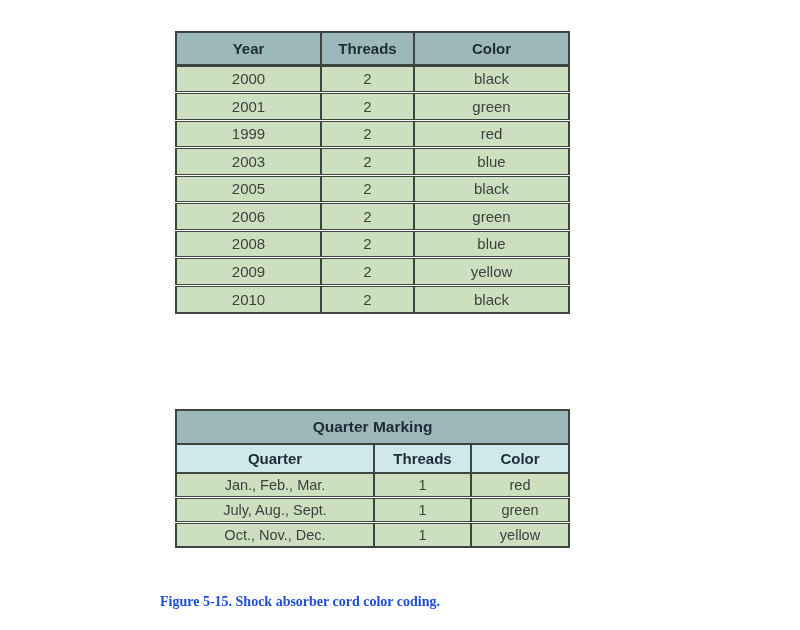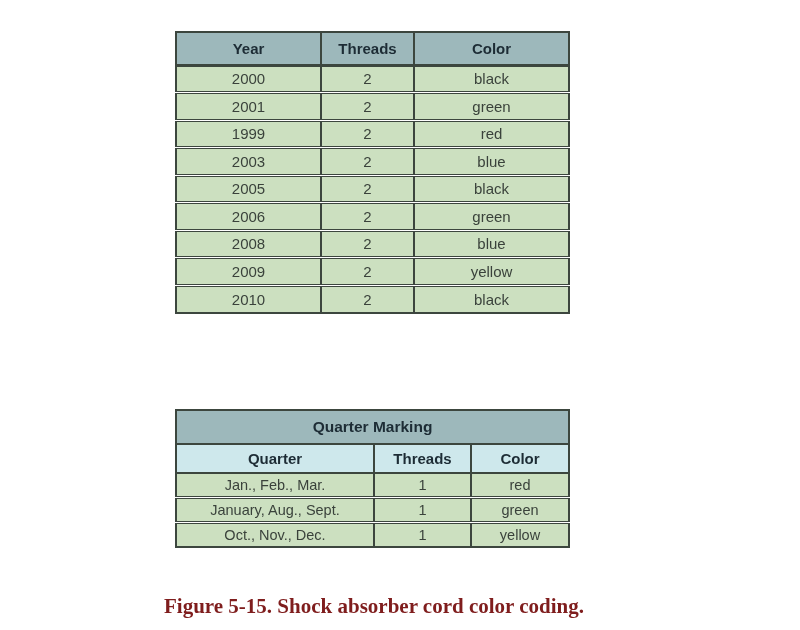--- a/index.html
+++ b/index.html
@@ -76,25 +76,25 @@
     height: 29px;
     border-bottom: 2px solid var(--table-border);
   }
   #quarter-table td { height: 24.5px; font-size: 14.5px; }
 
   .caption {
     position: absolute;
     left: 160px;
     top: 594px;
     width: 424px;
-    text-align: right;
+    text-align: left;
     font-family: "Liberation Serif", serif;
     font-weight: 700;
-    font-size: 21px;
-    color: #7f1d1d;
+    font-size: 14px;
+    color: #1d4ed8;
   }
 </style>
 </head>
 <body>
 
 <div class="figure-block" id="year-table-wrap">
   <table class="fig-table" id="year-table">
     <colgroup>
       <col style="width:145px">
       <col style="width:93px">
@@ -174,21 +174,21 @@
         <th class="sub">Color</th>
       </tr>
     </thead>
     <tbody>
       <tr>
         <td>Jan., Feb., Mar.</td>
         <td>1</td>
         <td>red</td>
       </tr>
       <tr>
-        <td>January, Aug., Sept.</td>
+        <td>July, Aug., Sept.</td>
         <td>1</td>
         <td>green</td>
       </tr>
       <tr>
         <td>Oct., Nov., Dec.</td>
         <td>1</td>
         <td>yellow</td>
       </tr>
     </tbody>
   </table>

